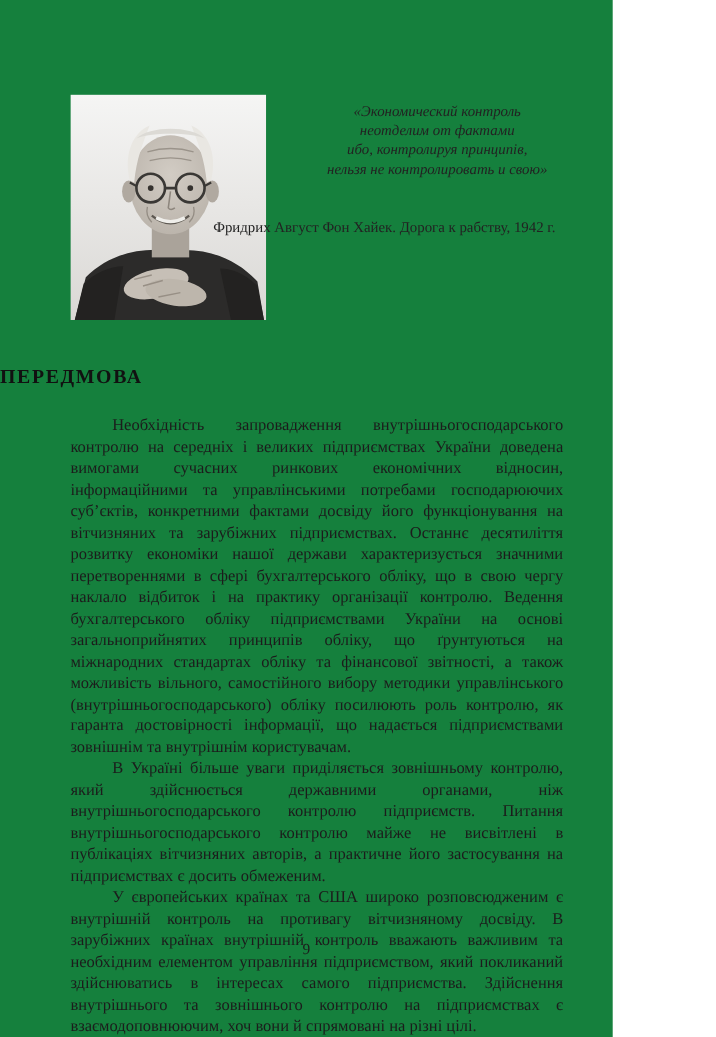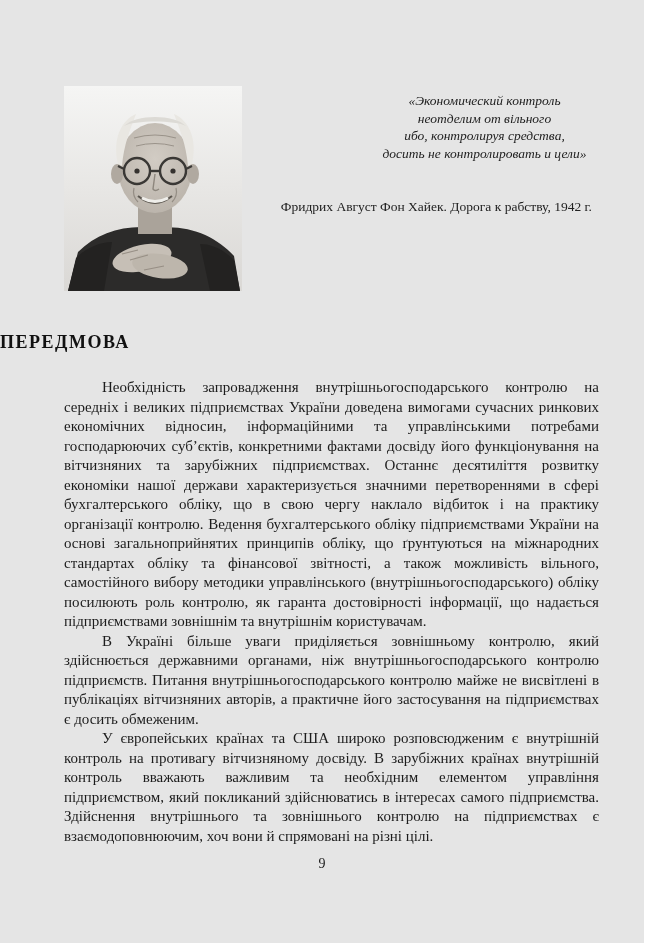--- a/index.html
+++ b/index.html
@@ -2,23 +2,23 @@
 <html lang="uk"><head>
 <meta charset="utf-8">
 <style>
   html, body {
     margin: 0;
     padding: 0;
     background: #ffffff;
   }
   .page {
     position: relative;
-    width: 644px;
+    width: 557px;
     height: 943px;
-    background: #e5e5e5;
+    background: #15803d;
     font-family: "Liberation Serif", "DejaVu Serif", serif;
     color: #1c1c1c;
     overflow: hidden;
   }
   .photo {
     position: absolute;
     left: 64px;
     top: 86px;
     width: 178px;
     height: 205px;
@@ -133,23 +133,23 @@
       <ellipse cx="96" cy="180" rx="28" ry="12" fill="#bdb6ac" transform="rotate(8 96 180)"></ellipse>
       <path d="M58 168 L74 164 M66 174 L84 169 M80 184 L100 180" stroke="#978f85" stroke-width="1.2" fill="none"></path>
 
       <path d="M4 205 L12 172 C22 162 36 156 48 156 L40 205 Z" fill="#232221"></path>
       <path d="M176 205 L170 174 C158 162 146 158 136 158 L146 205 Z" fill="#232221"></path>
     </svg>
   </div>
 
   <div class="epigraph">
     <span class="quote-line">«Экономический контроль</span>
-    <span class="quote-line">неотделим от вільного</span>
-    <span class="quote-line">ибо, контролируя средства,</span>
-    <span class="quote-line">досить не контролировать и цели»</span>
+    <span class="quote-line">неотделим от фактами</span>
+    <span class="quote-line">ибо, контролируя принципів,</span>
+    <span class="quote-line">нельзя не контролировать и свою»</span>
   </div>
 
   <div class="attribution">Фридрих Август Фон Хайек. Дорога к рабству, 1942 г.</div>
 
   <div class="chapter-title">ПЕРЕДМОВА</div>
 
   <div class="body-text">
     <p>Необхідність запровадження внутрішньогосподарського контролю на середніх і великих підприємствах України доведена вимогами сучасних ринкових економічних відносин, інформаційними та управлінськими потребами господарюючих суб’єктів, конкретними фактами досвіду його функціонування на вітчизняних та зарубіжних підприємствах. Останнє десятиліття розвитку економіки нашої держави характеризується значними перетвореннями в сфері бухгалтерського обліку, що в свою чергу наклало відбиток і на практику організації контролю. Ведення бухгалтерського обліку підприємствами України на основі загальноприйнятих принципів обліку, що ґрунтуються на міжнародних стандартах обліку та фінансової звітності, а також можливість вільного, самостійного вибору методики управлінського (внутрішньогосподарського) обліку посилюють роль контролю, як гаранта достовірності інформації, що надається підприємствами зовнішнім та внутрішнім користувачам.</p>
     <p>В Україні більше уваги приділяється зовнішньому контролю, який здійснюється державними органами, ніж внутрішньогосподарського контролю підприємств. Питання внутрішньогосподарського контролю майже не висвітлені в публікаціях вітчизняних авторів, а практичне його застосування на підприємствах є досить обмеженим.</p>
     <p>У європейських країнах та США широко розповсюдженим є внутрішній контроль на противагу вітчизняному досвіду. В зарубіжних країнах внутрішній контроль вважають важливим та необхідним елементом управління підприємством, який покликаний здійснюватись в інтересах самого підприємства. Здійснення внутрішнього та зовнішнього контролю на підприємствах є взаємодоповнюючим, хоч вони й спрямовані на різні цілі.</p>

